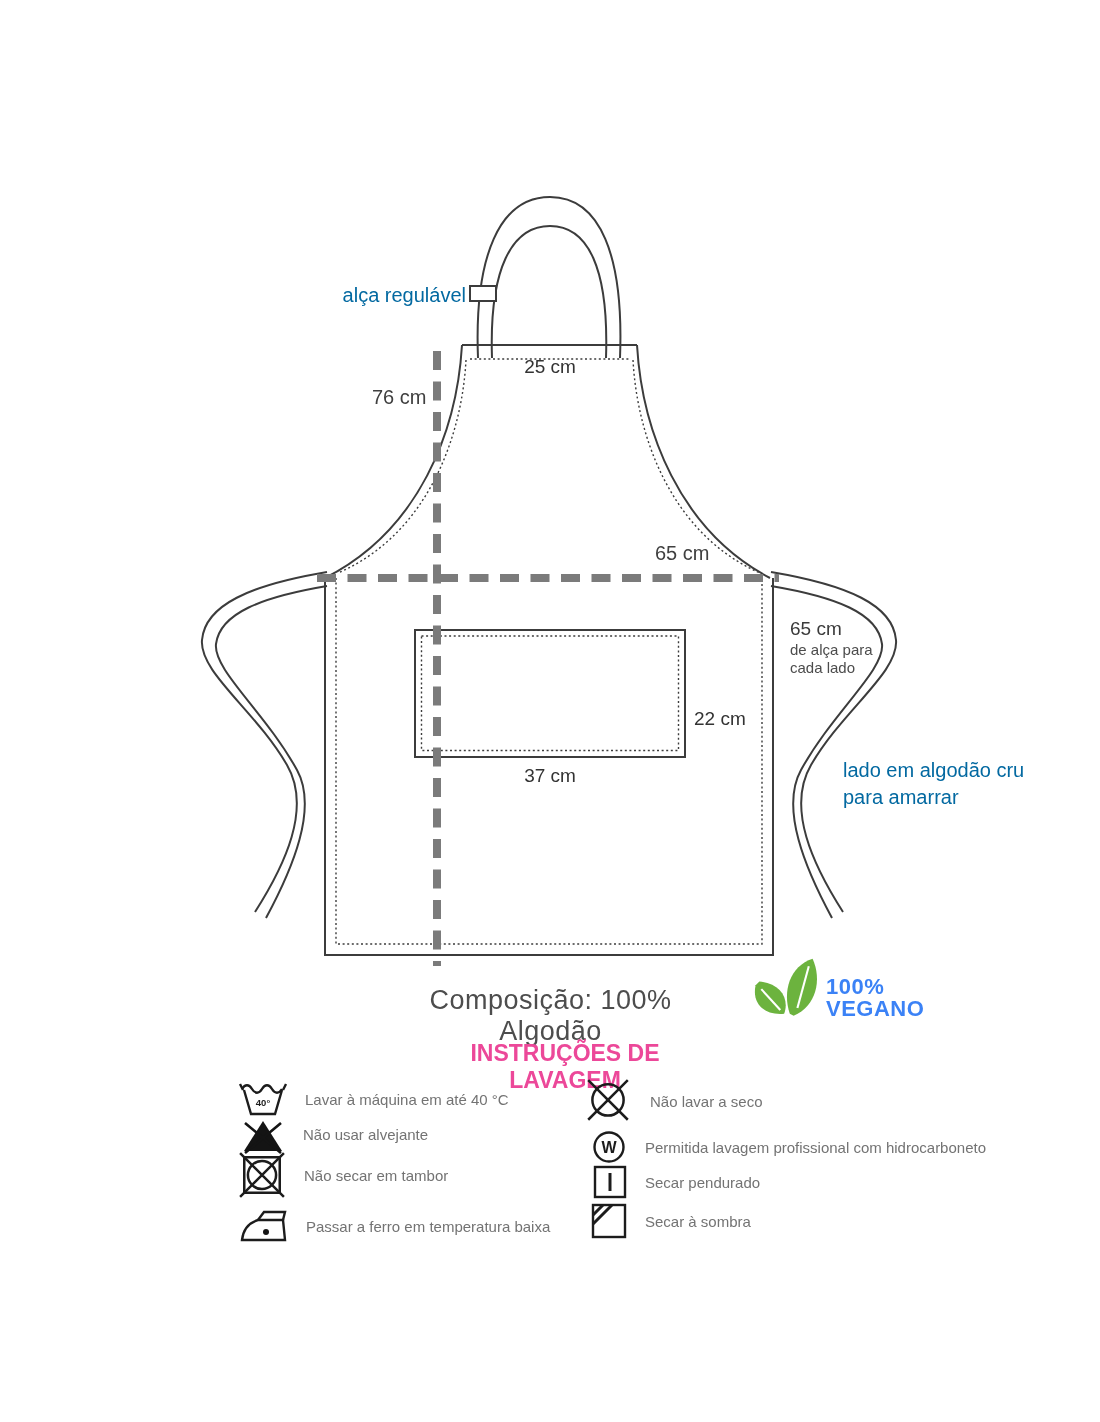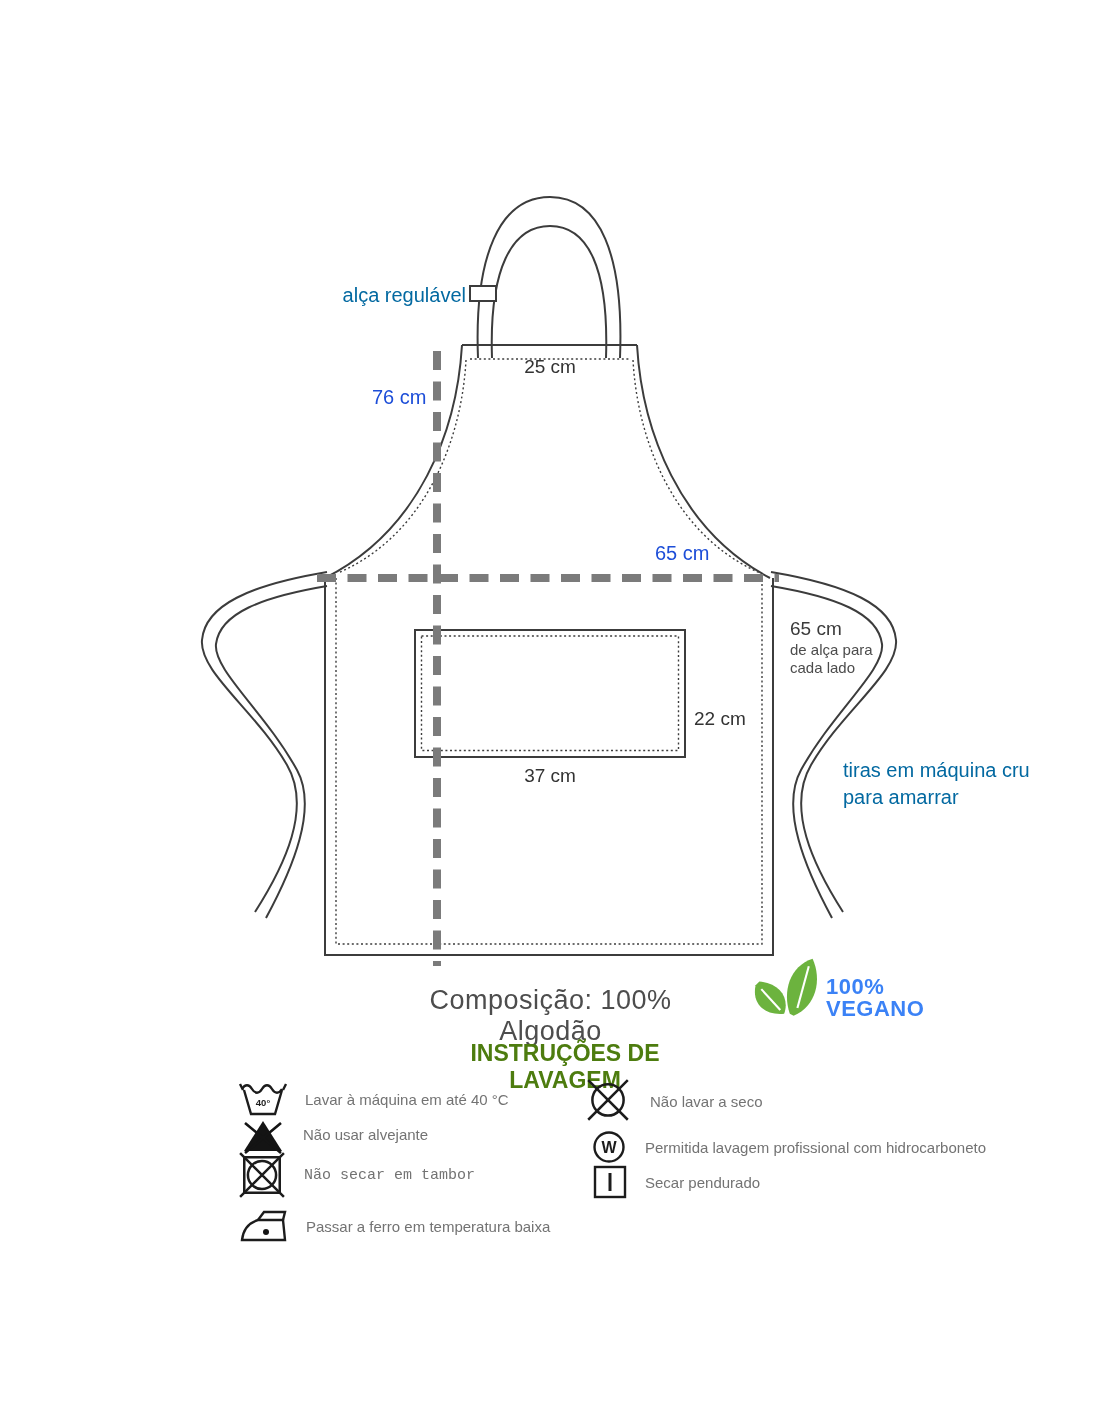--- a/index.html
+++ b/index.html
@@ -4,32 +4,32 @@
 <style>
   html,body{margin:0;padding:0;background:#ffffff;}
   body{width:1100px;height:1422px;position:relative;overflow:hidden;
        font-family:"Liberation Sans",sans-serif;}
   .stage{position:absolute;inset:0;width:1100px;height:1422px;}
   svg text{font-family:"Liberation Sans",sans-serif;}
   .lbl{position:absolute;color:#3d3d3d;white-space:nowrap;}
   .lbl.center{text-align:center;}
   .lbl.right{text-align:right;}
   .measure{font-size:19px;color:#333;}
-  .measure-lg{font-size:20px;color:#1d4ed8;}
+  .measure-lg{font-size:20px;color:#404040;}
   .note{font-size:20px;color:#0369a1;}
   .tie-note{position:absolute;color:#4c4c4c;line-height:18px;}
   .tie-note .big{font-size:19px;color:#3b3b3b;margin-bottom:3px;}
   .tie-note .small{font-size:15px;}
   .composition{position:absolute;left:378px;top:985px;width:345px;text-align:center;
       font-size:27px;color:#4d4d4d;letter-spacing:0.5px;}
   .vegan-wrap{position:absolute;left:748px;top:956px;display:flex;align-items:center;}
   .vegan-text{margin-left:2px;color:#3b82f6;font-weight:bold;line-height:22px;
       font-size:22px;letter-spacing:0.5px;margin-top:14px;}
   .care-title{position:absolute;left:415px;top:1040px;width:300px;text-align:center;
-      font-size:23px;font-weight:bold;color:#4d7c0f;letter-spacing:0px;}
+      font-size:23px;font-weight:bold;color:#ec4899;letter-spacing:0px;}
   .care-row{position:absolute;display:flex;align-items:center;}
   .care-row .ico{flex:0 0 auto;display:flex;align-items:center;justify-content:center;text-align:center;}
   .care-row .txt{margin-left:17px;font-size:15px;color:#737373;white-space:nowrap;}
 </style>
 </head>
 <body>
 
 <div class="stage">
 
   <svg style="position:absolute;left:0;top:0;" width="1100" height="1000" viewBox="0 0 1100 1000" fill="none">
@@ -84,21 +84,21 @@
 
   <div class="lbl center measure" style="left:500px;top:765px;width:100px;">37 cm</div>
 
   <div class="tie-note" style="left:790px;top:620px;">
     <div class="big">65 cm</div>
     <div class="small">de alça para</div>
     <div class="small">cada lado</div>
   </div>
 
   <div class="lbl note" style="left:843px;top:757px;line-height:27px;">
-    <div>tiras em máquina cru</div>
+    <div>lado em algodão cru</div>
     <div>para amarrar</div>
   </div>
 
   <div class="composition">Composição: 100% Algodão</div>
 
   <div class="vegan-wrap">
     <svg width="76" height="70" viewBox="0 0 80 72">
       <path d="M8,30 C4,48 16,62 38,60 C44,44 34,28 12,26 Z" fill="#6cb33e"></path>
       <path d="M34,56 L14,34" stroke="#ffffff" stroke-width="2.2"></path>
       <path d="M44,60 C36,36 44,10 68,2 C78,24 72,52 48,62 Z" fill="#6cb33e"></path>
@@ -128,21 +128,21 @@
   <div class="care-row" style="left:240px;top:1113px;">
     <span class="ico">
       <svg width="46" height="42" viewBox="0 0 44 42">
         <polygon points="22,8 41,38 3,38" fill="#141414"></polygon>
         <path d="M4,10 L40,40 M40,10 L4,40" stroke="#141414" stroke-width="2.6"></path>
       </svg>
     </span>
     <span class="txt">Não usar alvejante</span>
   </div>
 
-  <div class="care-row" style="left:237px;top:1151px;font-family:Liberation Mono, monospace;">
+  <div class="care-row" style="left:237px;top:1151px;">
     <span class="ico">
       <svg width="50" height="48" viewBox="0 0 46 46" fill="none" stroke="#1c1c1c" stroke-width="2.4">
         <rect x="6" y="6" width="34" height="34"></rect>
         <circle cx="23" cy="23" r="13.5"></circle>
         <path d="M2,2 L44,44 M44,2 L2,44"></path>
       </svg>
     </span>
     <span class="txt">Não secar em tambor</span>
   </div>
 
@@ -180,14 +180,23 @@
   <div class="care-row" style="left:592px;top:1164px;">
     <span class="ico">
       <svg width="36" height="36" viewBox="0 0 36 36" fill="none" stroke="#1c1c1c" stroke-width="2.4">
         <rect x="3" y="3" width="30" height="30"></rect>
         <path d="M18,9 L18,27" stroke-width="3"></path>
       </svg>
     </span>
     <span class="txt">Secar pendurado</span>
   </div>
 
+  <div class="care-row" style="left:590px;top:1202px;">
+    <span class="ico">
+      <svg width="38" height="38" viewBox="0 0 38 38" fill="none" stroke="#1c1c1c" stroke-width="2.4">
+        <rect x="3" y="3" width="32" height="32"></rect>
+        <path d="M3,13 L13,3 M3,22 L22,3" stroke-width="3"></path>
+      </svg>
+    </span>
+    <span class="txt">Secar à sombra</span>
+  </div>
 
 </div>
 
 </body></html>

